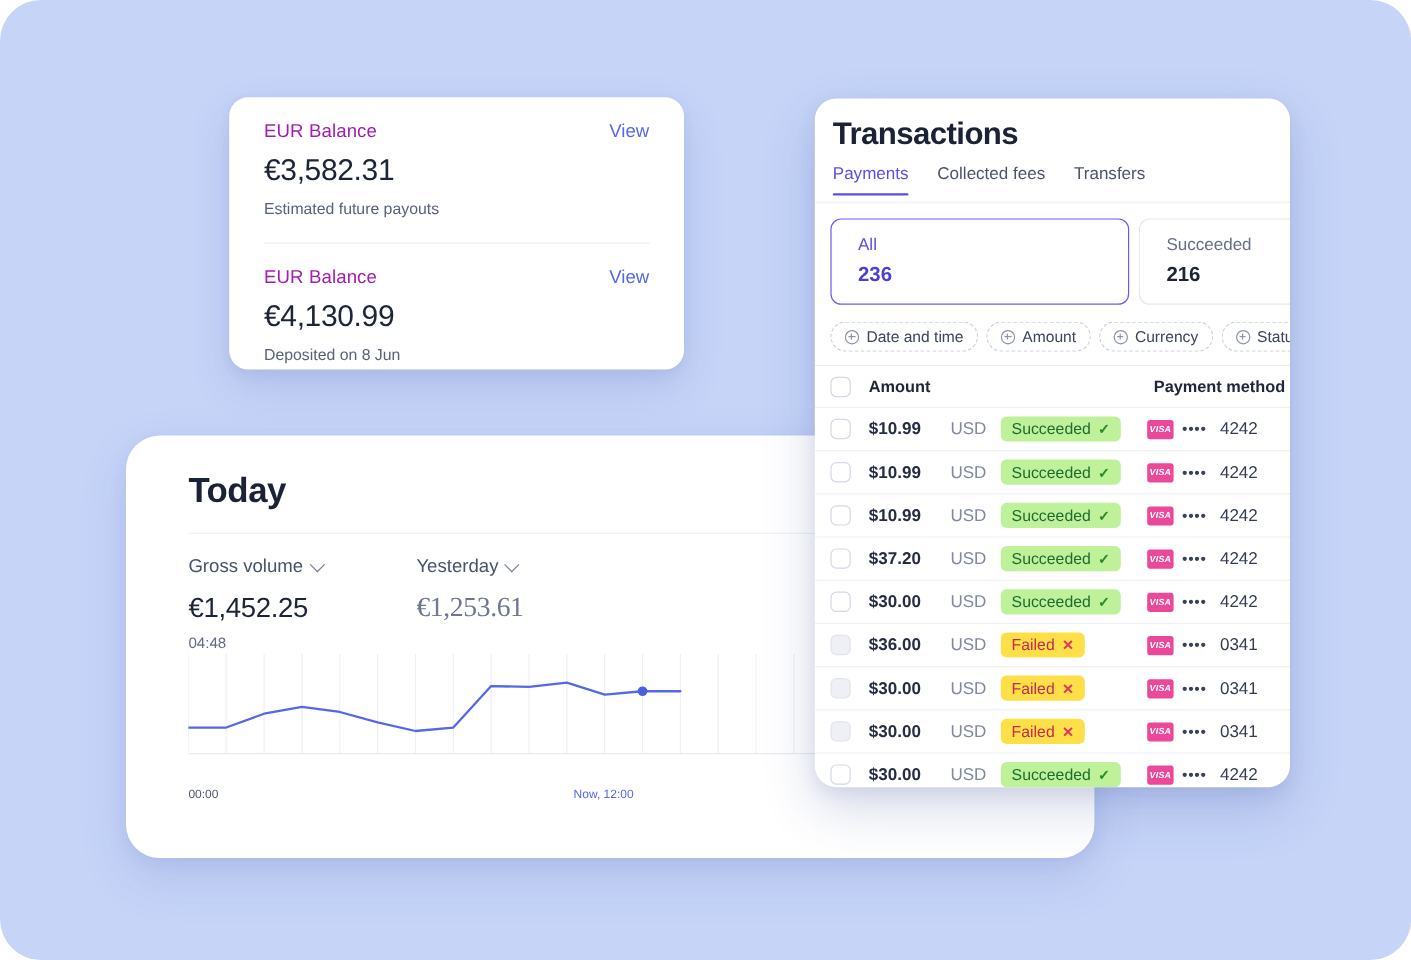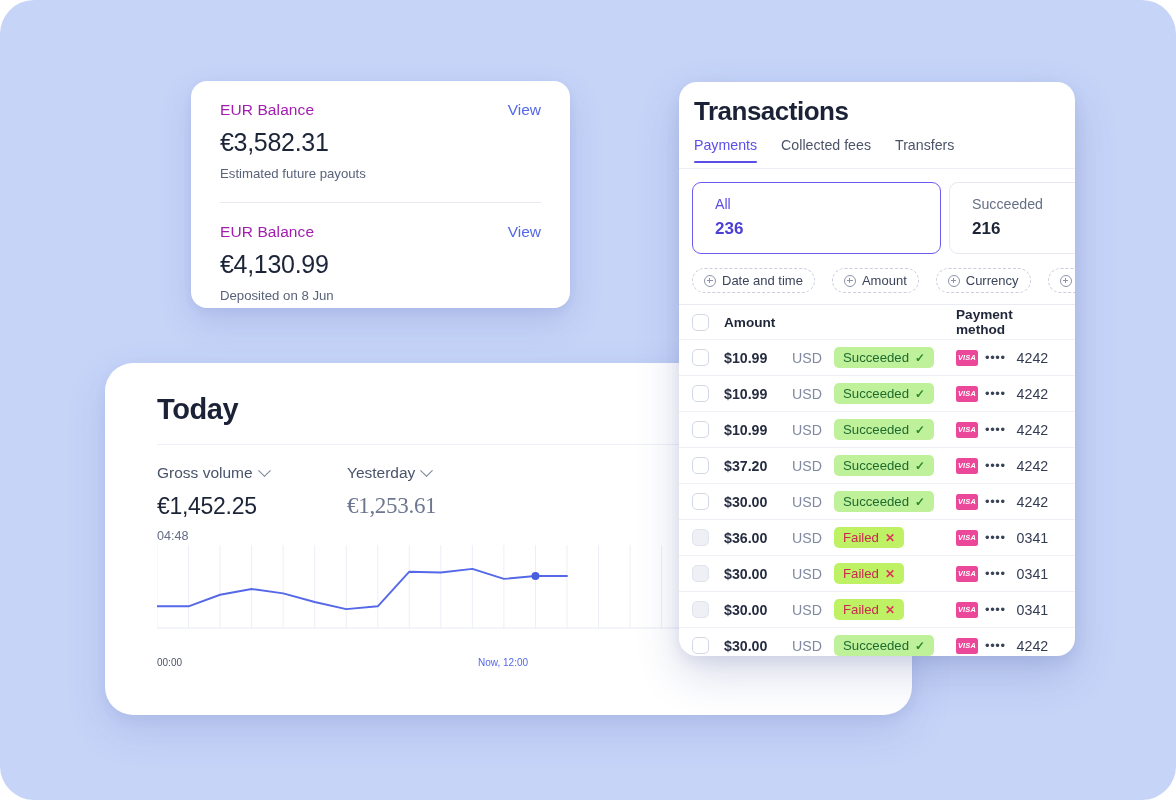--- a/index.html
+++ b/index.html
@@ -142,21 +142,21 @@
   }
   .sum-tile.sel { border: 1.6px solid #6b5bf0; }
   .sum-label { font-size: 14.2px; color: #666f85; }
   .sum-label.sel { color: #5b4ee8; }
   .sum-count { font-size: 17px; font-weight: bold; color: #1c2438; margin-top: 7px; }
   .sum-count.sel { color: #4b3fd6; }
 
   
   #tx-filters {
     position: absolute; left: 13px; top: 186px;
-    display: flex; gap: 17px; align-items: flex-start;
+    display: flex; gap: 7px; align-items: flex-start;
   }
   .chip {
     display: flex; align-items: center; gap: 6px;
     height: 25px; padding: 0 11px;
     border: 1.2px dashed #c9cfdf; border-radius: 13px;
     font-size: 13px; color: #3b445a; white-space: nowrap;
     background: #fff; cursor: pointer;
   }
   .plus-ico {
     position: relative; width: 12px; height: 12px;
@@ -185,30 +185,30 @@
   .col-amount { width: 68px; margin-left: 15px; font-size: 14.2px; font-weight: bold; color: #262d42; text-align: left; }
   .th.col-amount { font-weight: bold; font-size: 13.6px; color: #1f2639; }
   .col-cur { width: 42px; font-size: 14.2px; color: #8089a0; }
   .col-status { width: 118px; }
   .badge {
     display: inline-flex; align-items: center; gap: 6px;
     height: 21px; padding: 0 9px; border-radius: 5px;
     font-size: 13.2px; font-weight: 400;
   }
   .badge.ok { background: #bff09a; color: #1e6b2f; }
-  .badge.fail { background: #bef264; color: #c8294f; }
+  .badge.fail { background: #fde047; color: #c8294f; }
   .tick { font-size: 12px; font-weight: bold; color: #2a8a2a; }
   .cross { font-size: 12px; font-weight: bold; color: #e1365f; }
   .col-method {
     flex: 1; display: flex; align-items: center; gap: 9px;
     justify-content: flex-start; padding-left: 4px;
   }
   .th.col-method {
     font-weight: bold; font-size: 13.6px; color: #1f2639;
-    justify-content: flex-end; padding-right: 19px;
+    justify-content: flex-end; padding-right: 4px; text-align: right;
   }
   .visa {
     width: 22px; height: 16px; border-radius: 2.5px; background: #ec4899;
     display: flex; align-items: center; justify-content: center;
     font-size: 7.4px; font-weight: bold; color: #fff; font-style: italic;
     letter-spacing: .2px; flex: 0 0 auto;
   }
   .dots { font-size: 13px; color: #3a4258; letter-spacing: .6px; }
   .last4 { font-size: 14.2px; color: #333c52; margin-left: 4px; }
   .method-wrap { display: flex; align-items: center; gap: 7px; }

